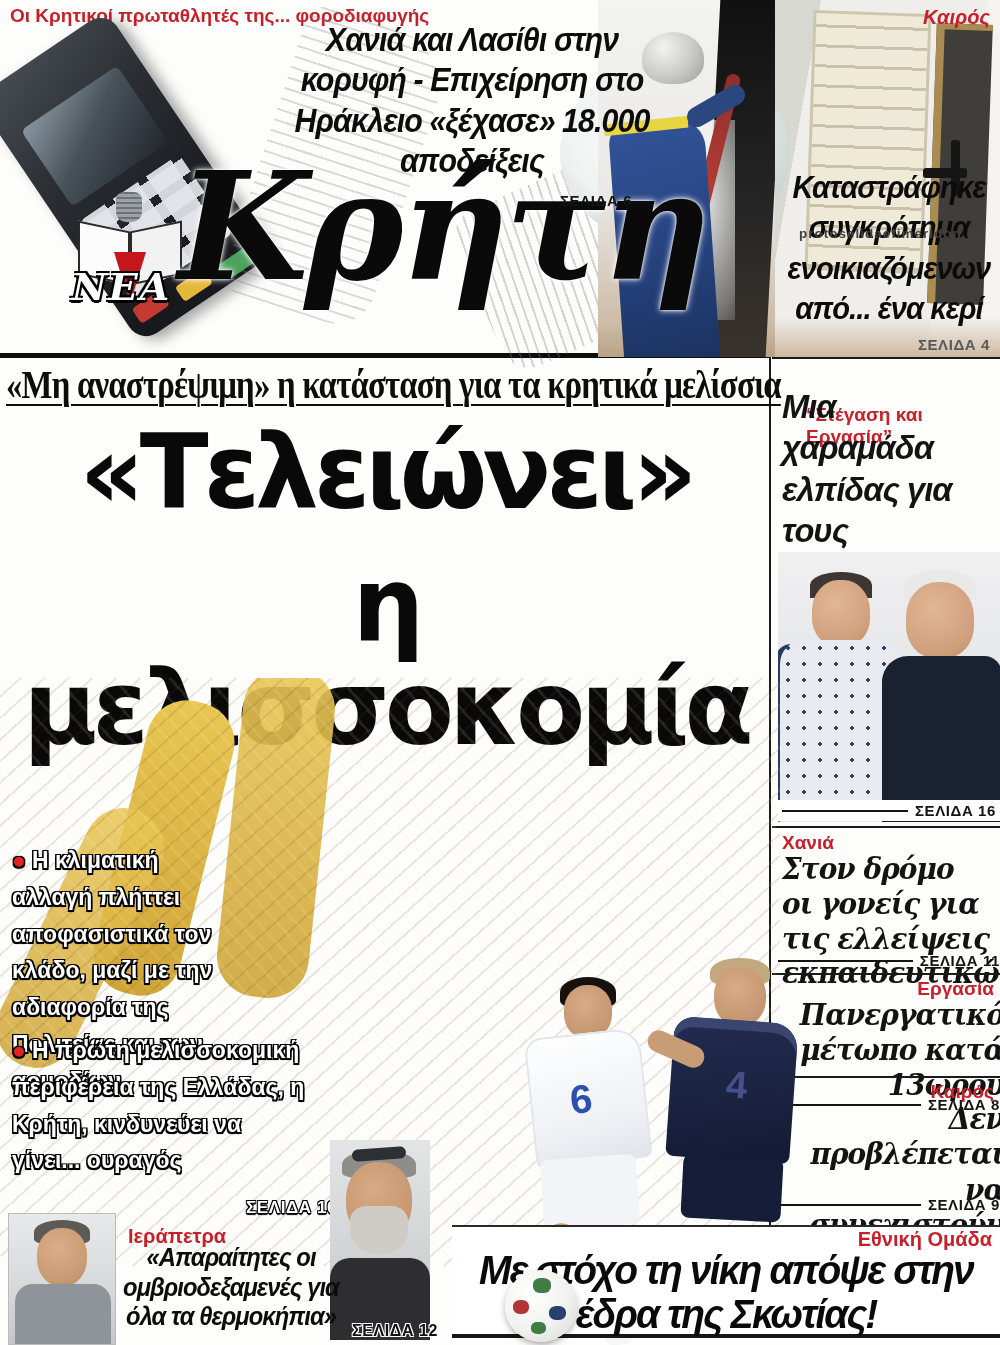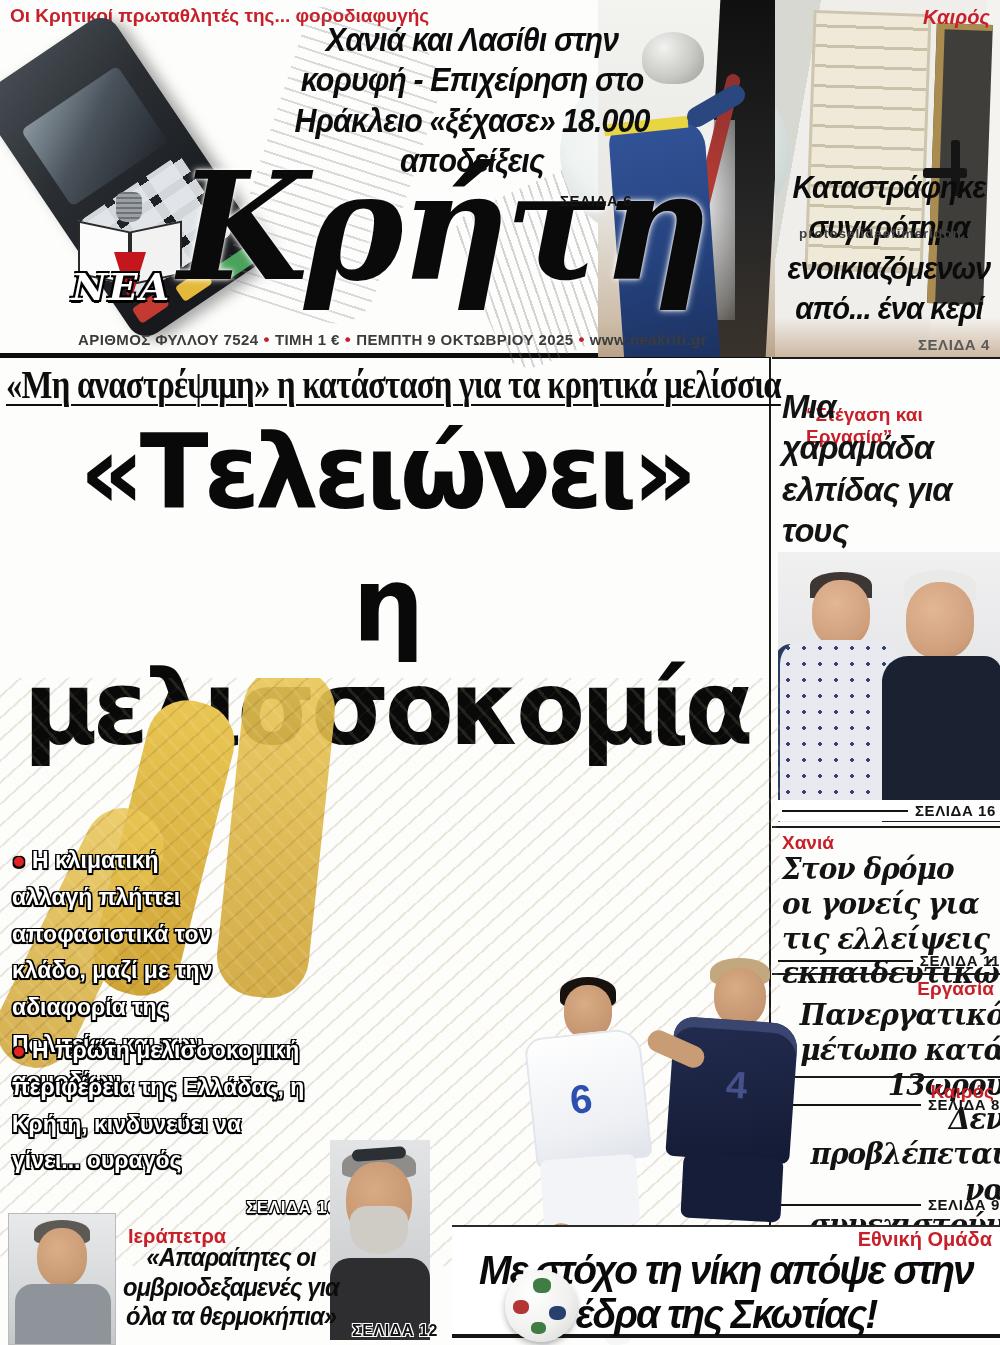--- a/index.html
+++ b/index.html
@@ -287,23 +287,20 @@
     <div class="brand-emblem" data-name="nea-kriti-emblem">
       <div class="emb-mic" data-name="microphone-icon"></div>
       <div class="emb-book-l" data-name="open-book-left"></div>
       <div class="emb-book-r" data-name="open-book-right"></div>
       <div class="emb-ribbon" data-name="red-ribbon"></div>
     </div>
     <div class="brand-nea" data-name="brand-prefix">ΝΕΑ</div>
     <div class="brand-main" data-name="brand-title">Κρήτη</div>
   </div>
 
-  <div class="infoline" data-name="issue-info-line">
-    <span data-name="issue-number">ΑΡΙΘΜΟΣ ΦΥΛΛΟΥ 7524</span><span class="dot" data-name="separator-dot">•</span><span data-name="price">ΤΙΜΗ 1 €</span><span class="dot" data-name="separator-dot">•</span><span data-name="issue-date">ΠΕΜΠΤΗ 9 ΟΚΤΩΒΡΙΟΥ 2025</span><span class="dot" data-name="separator-dot">•</span><span data-name="website-url">www.neakriti.gr</span>
-  </div>
 
   <div class="rule-top-left" data-name="divider-rule"></div>
   <div class="rule-top-right" data-name="divider-rule"></div>
   <div class="vline" data-name="column-divider"></div>
 
   <div class="main-kicker" data-name="main-story-kicker">«Μη αναστρέψιμη» η κατάσταση για τα κρητικά μελίσσια</div>
   <div class="bigline bigline1" data-name="main-headline-line1">«Τελειώνει»</div>
   <div class="bigline bigline2" data-name="main-headline-line2">η μελισσοκομία</div>
 
   <div class="bees-photo" data-name="bees-photo">

